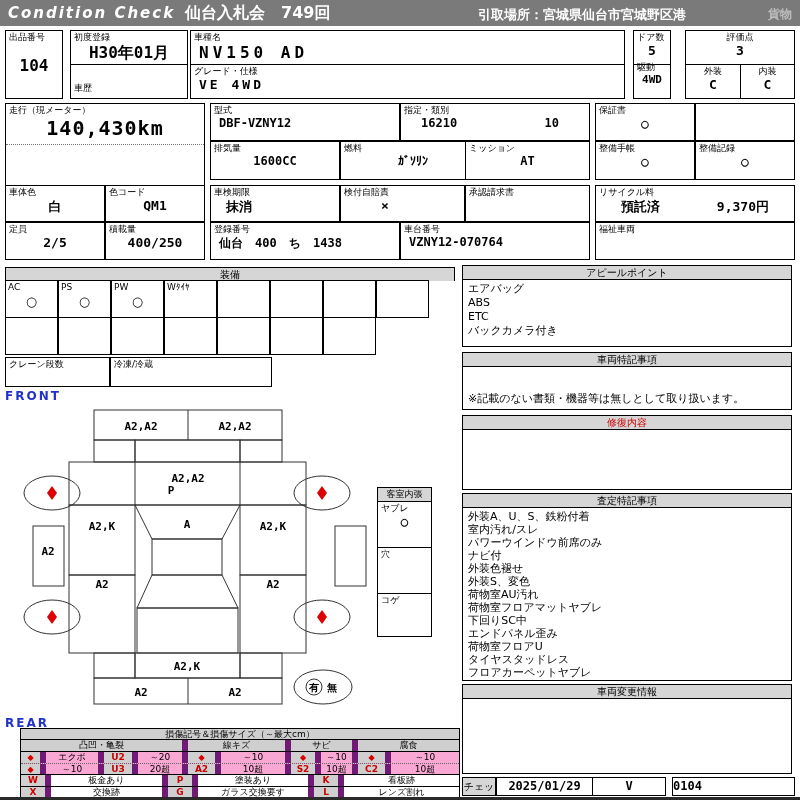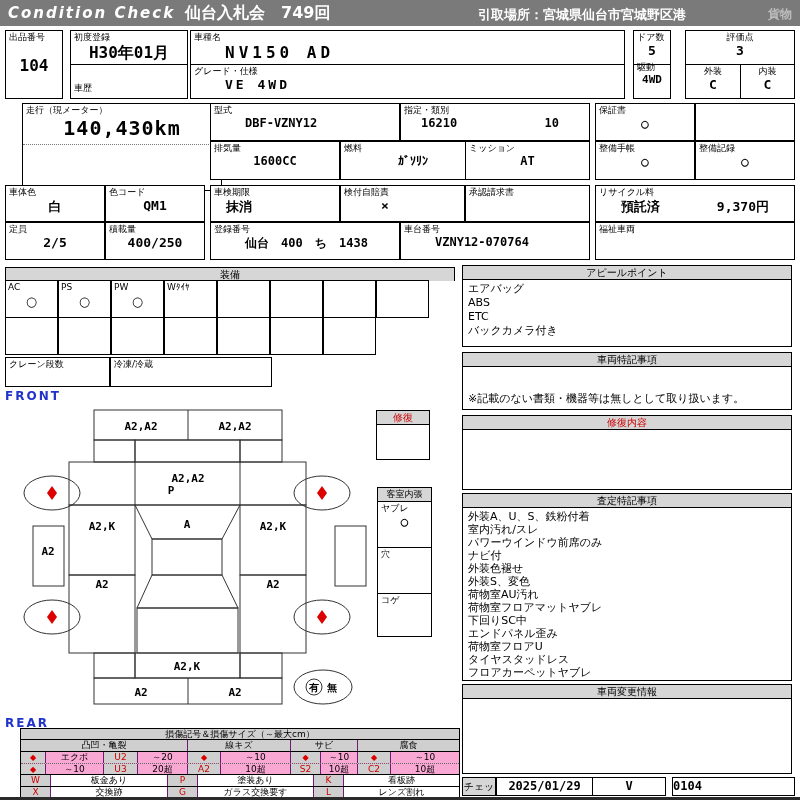--- a/index.html
+++ b/index.html
@@ -15,21 +15,21 @@
   .bar .cargo { position:absolute; right:8px; top:6px; color:#bdbdbd; font-weight:bold; font-size:12px; }
 
   
   .b { position:absolute; border:1px solid #000; box-sizing:border-box; background:#fff; }
   .lbl { display:block; font-size:9px; line-height:10px; padding:1px 0 0 3px; white-space:nowrap; }
   .val { display:block; font-family:"DejaVu Sans Mono", monospace; font-weight:bold; font-size:13px;
          text-align:center; white-space:nowrap; margin-top:1px; }
   .val.big { font-size:16px; }
   .val.huge { font-size:20px; letter-spacing:1px; }
   .val.sp { letter-spacing:4px; }
-  .val.left { text-align:left; padding-left:8px;margin-left:26px; }
+  .val.left { text-align:left; padding-left:8px; }
   .split { position:absolute; left:0; right:0; border-top:1px solid #000; }
   .dot { position:absolute; left:0; right:0; border-top:1px dotted #777; }
 
   
   .sechdr { background:#d6d6d6; border-bottom:1px solid #000; font-size:10px; line-height:13px;
             height:13px; text-align:center; overflow:hidden; }
   .red { color:#cc0000; }
   .rbody { padding:2px 5px; font-size:11px; line-height:14px; }
   .rbody.tight { line-height:13px; font-size:11px; }
 
@@ -41,25 +41,25 @@
   .diag text { font:bold 11px "DejaVu Sans Mono", monospace; fill:#000; text-anchor:middle; }
   .diag text.small { font-size:10px; }
   .diag .dia { fill:#dd0000; stroke:none; }
 
   
   .lg { position:absolute; left:20px; top:728px; width:440px; border:1px solid #000; box-sizing:border-box;
         font-size:9px; background:#f9a8d4; }
   .lgrow { display:flex; border-bottom:1px solid #000; }
   .lgrow:last-child { border-bottom:none; }
   .lgrow.dotted { border-bottom:1px dotted #666; }
-  .lgc { box-sizing:border-box; border-right:1px solid #701a75; text-align:center; line-height:11px;
+  .lgc { box-sizing:border-box; border-right:6px solid #701a75; text-align:center; line-height:11px;
          height:11px; overflow:hidden; white-space:nowrap; }
   .lgc:last-child { border-right:none; }
   .lgc.g { background:#cfcfcf; }
-  .lgc.codecell { color:#cc0000; font-weight:normal; }
+  .lgc.codecell { color:#cc0000; font-weight:bold; }
   .lgc.diacell { color:#dd0000; font-size:8px; }
   .lgtitle { background:#cfcfcf; text-align:center; line-height:10px; height:10px; font-size:9px; }
 
   .codes { position:absolute; left:20px; top:774px; width:440px; border:1px solid #000; box-sizing:border-box;
            font-size:9px; background:#fff; }
 
   .chk { position:absolute; box-sizing:border-box; border:1px solid #000; font-size:10px; }
   .chk.gray { background:#d6d6d6; text-align:center; line-height:17px; }
   .chkval { font-family:"DejaVu Sans Mono", monospace; font-weight:bold; font-size:12px; line-height:17px;
             text-align:center; }
@@ -112,21 +112,21 @@
     <div style="position:absolute;left:0;top:34px;width:54px;height:34px;border-right:1px solid #000">
       <span class="lbl" style="text-align:center;padding-left:0">外装</span>
       <span class="val">C</span>
     </div>
     <div style="position:absolute;left:55px;top:34px;width:53px;height:34px">
       <span class="lbl" style="text-align:center;padding-left:0">内装</span>
       <span class="val">C</span>
     </div>
   </div>
 
-  <div class="b" style="left:22px;top:103px;width:200px;height:88px">
+  <div class="b" style="left:5px;top:103px;width:200px;height:88px">
     <span class="lbl">走行（現メーター）</span>
     <span class="val huge">140,430km</span>
     <div class="dot" style="top:40px"></div>
   </div>
   <div class="b" style="left:210px;top:103px;width:190px;height:38px">
     <span class="lbl">型式</span>
     <span class="val left" style="font-size:12px">DBF-VZNY12</span>
   </div>
   <div class="b" style="left:400px;top:103px;width:190px;height:38px">
     <span class="lbl">指定・類別</span>
@@ -303,24 +303,20 @@
     <text x="230" y="294">A2</text>
 
     <ellipse class="ln" cx="318" cy="285" rx="29" ry="17" fill="#fff"></ellipse>
     <circle class="ln" cx="309" cy="285" r="8" fill="none"></circle>
     <text class="small" x="309" y="289">有</text>
     <text class="small" x="327" y="289">無</text>
   </svg>
 
   <div class="dirlbl" style="left:5px;top:716px;width:366px">REAR</div>
 
-  <div class="b" style="left:376px;top:410px;width:54px;height:50px">
-    <div class="sechdr red">修復</div>
-    <div></div>
-  </div>
   <div class="b" style="left:377px;top:487px;width:55px;height:150px">
     <div class="sechdr" style="font-size:9px">客室内張</div>
     <div style="height:45px;border-bottom:1px solid #000">
       <span class="lbl">ヤブレ</span>
       <span class="val">○</span>
     </div>
     <div style="height:45px;border-bottom:1px solid #000">
       <span class="lbl">穴</span>
       <span class="val"></span>
     </div>

